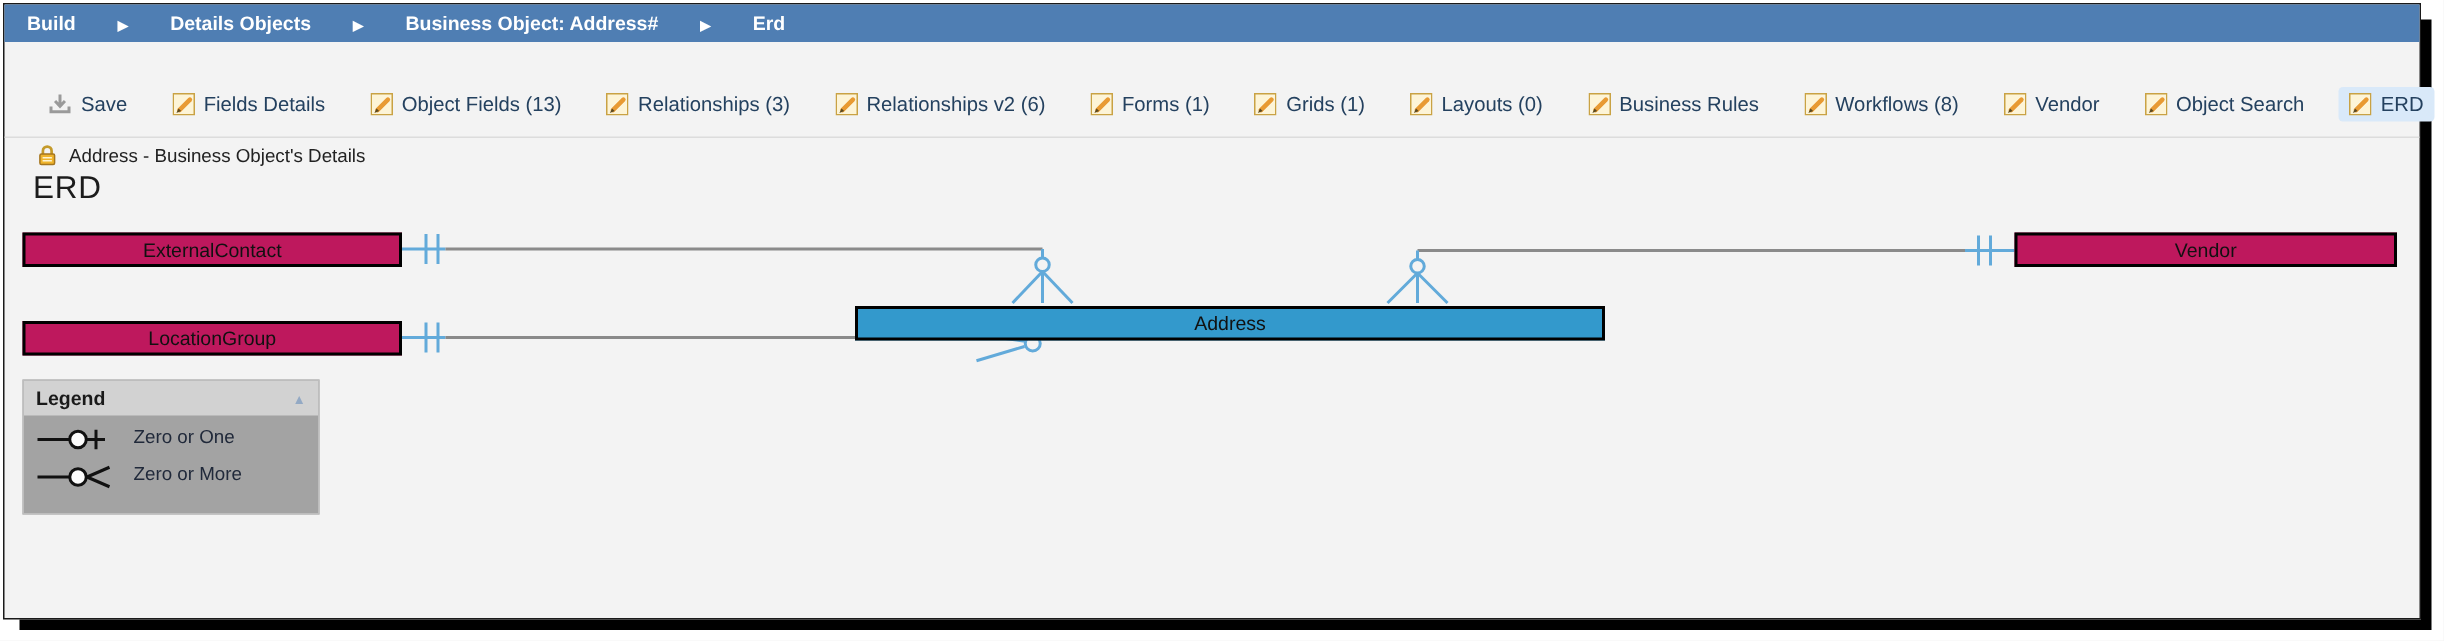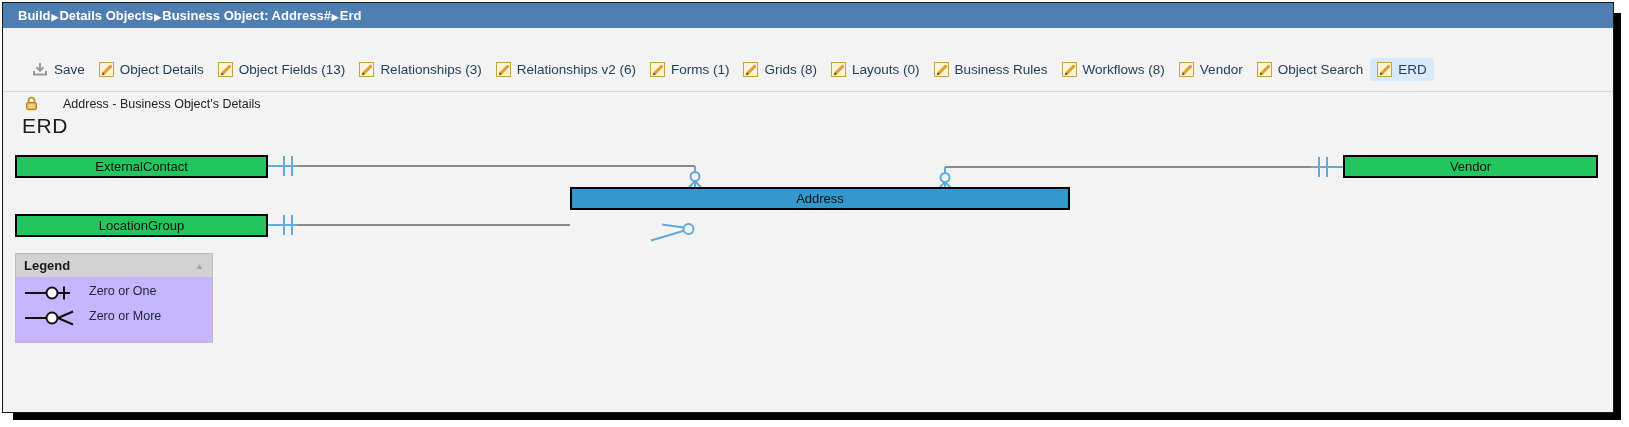--- a/index.html
+++ b/index.html
@@ -1,34 +1,34 @@
 <!DOCTYPE html>
 <html><head>
 <meta charset="utf-8">
 <style>
   html,body{margin:0;padding:0}
   body{width:1629px;height:427px;background:#fff;font-family:"Liberation Sans",sans-serif;position:relative;overflow:hidden}
   .page{position:absolute;left:2px;top:2px;width:1610px;height:409px;background:#f3f3f3;border:1px solid #1a1a1a;box-shadow:9px 9px 0 -2px #000}
   
-  .breadcrumb{position:absolute;top:0;left:0;right:0;height:25px;background:#4f7eb3;display:flex;align-items:center;padding-left:15px;gap:1px;color:#fff;font-size:13px;font-weight:bold}
+  .breadcrumb{position:absolute;top:0;left:0;right:0;height:25px;background:#4f7eb3;display:flex;align-items:center;padding-left:15px;gap:28px;color:#fff;font-size:13px;font-weight:bold}
   .crumb{cursor:pointer}
   .sep{font-size:9px;position:relative;top:1px}
   
-  .toolbar{position:absolute;top:53px;left:22px;height:26px;display:flex;align-items:center;font-size:13.5px;color:#24415f;white-space:nowrap}
+  .toolbar{position:absolute;top:53px;left:22px;height:26px;display:flex;align-items:center;gap:16px;font-size:13.5px;color:#24415f;white-space:nowrap}
   .titem{display:flex;align-items:center;gap:6px;cursor:pointer;padding:4px 7px;border-radius:3px}
   .titem.active{background:#d9e9f9}
   .rule{position:absolute;top:88px;left:0;right:0;height:0;border-top:1px solid #dcdcdc}
-  .subtitle{position:absolute;top:93px;left:21px;display:flex;gap:24px;align-items:center;font-size:12.5px;color:#222}
+  .subtitle{position:absolute;top:93px;left:21px;display:flex;gap:7px;align-items:center;font-size:12.5px;color:#222}
   .page-title{position:absolute;top:111px;left:19px;font-size:21px;color:#1c1c1c;letter-spacing:.5px}
   
   .overlay{position:absolute;left:0;top:140px;width:1610px;height:130px;pointer-events:none}
-  .entity{position:absolute;height:19px;border:2px solid #000;background:#22c55e;display:flex;align-items:center;justify-content:center;font-size:13px;color:#111;cursor:pointer}
+  .entity{position:absolute;height:19px;border:2px solid #000;background:#be185d;display:flex;align-items:center;justify-content:center;font-size:13px;color:#111;cursor:pointer}
   .entity.hl{background:#3399cc}
   
-  .legend{position:absolute;left:12px;top:250px;width:196px;background:#c4b5fd;border:1px solid #bdbdbd}
+  .legend{position:absolute;left:12px;top:250px;width:196px;background:#a3a3a3;border:1px solid #bdbdbd}
   .legend-header{height:23px;background:#d2d2d2;display:flex;align-items:center;justify-content:space-between;padding:0 8px;font-size:13px;font-weight:bold;color:#1a1a1a;cursor:pointer}
   .legend-header .tri{font-size:9px;color:#93a9c4}
   .legend-body{padding:7px 0 8px 8px}
   .lrow{display:flex;align-items:flex-start;height:25px;gap:11px}
   .lrow .lbl{font-size:12.5px;color:#20293a}
   .icn{display:inline-flex;flex:none}
 </style>
 </head>
 <body>
 
@@ -63,21 +63,21 @@
           </svg>
       </span>
       <span>Save</span>
     </div>
     <div class="titem">
       <span class="icn">
           <svg width="15" height="15" viewBox="0 0 15 15">
             <use href="#pencil"></use>
           </svg>
         </span>
-      <span>Object Details</span>
+      <span>Fields Details</span>
     </div>
     <div class="titem">
       <span class="icn">
           <svg width="15" height="15" viewBox="0 0 15 15">
             <use href="#pencil"></use>
           </svg>
         </span>
       <span>Object Fields (13)</span>
     </div>
     <div class="titem">
@@ -103,21 +103,21 @@
           </svg>
         </span>
       <span>Forms (1)</span>
     </div>
     <div class="titem">
       <span class="icn">
           <svg width="15" height="15" viewBox="0 0 15 15">
             <use href="#pencil"></use>
           </svg>
         </span>
-      <span>Grids (8)</span>
+      <span>Grids (1)</span>
     </div>
     <div class="titem">
       <span class="icn">
           <svg width="15" height="15" viewBox="0 0 15 15">
             <use href="#pencil"></use>
           </svg>
         </span>
       <span>Layouts (0)</span>
     </div>
     <div class="titem">
@@ -211,21 +211,21 @@
       <line x1="294" y1="82" x2="567" y2="82" stroke="#8a8a8a" stroke-width="2"></line>
       <circle cx="685.5" cy="86" r="5" fill="none" stroke="#62aada" stroke-width="2"></circle>
       <line x1="680.5" y1="84.5" x2="659" y2="81.5" stroke="#62aada" stroke-width="2"></line>
       <line x1="680" y1="88" x2="648" y2="97.5" stroke="#62aada" stroke-width="2"></line>
     </g>
   </svg>
 
   <div class="entity" style="left:12px;top:152px;width:249px">ExternalContact</div>
   <div class="entity" style="left:1340px;top:152px;width:251px">Vendor</div>
   <div class="entity" style="left:12px;top:211px;width:249px">LocationGroup</div>
-  <div class="entity hl" style="left:567px;top:184px;width:496px">Address</div>
+  <div class="entity hl" style="left:567px;top:201px;width:496px">Address</div>
 
   <div class="legend">
     <div class="legend-header">
       <span>Legend</span>
       <span class="tri">▲</span>
     </div>
     <div class="legend-body">
       <div class="lrow">
         <span class="icn">
           <svg width="54" height="18" viewBox="0 0 54 18">

